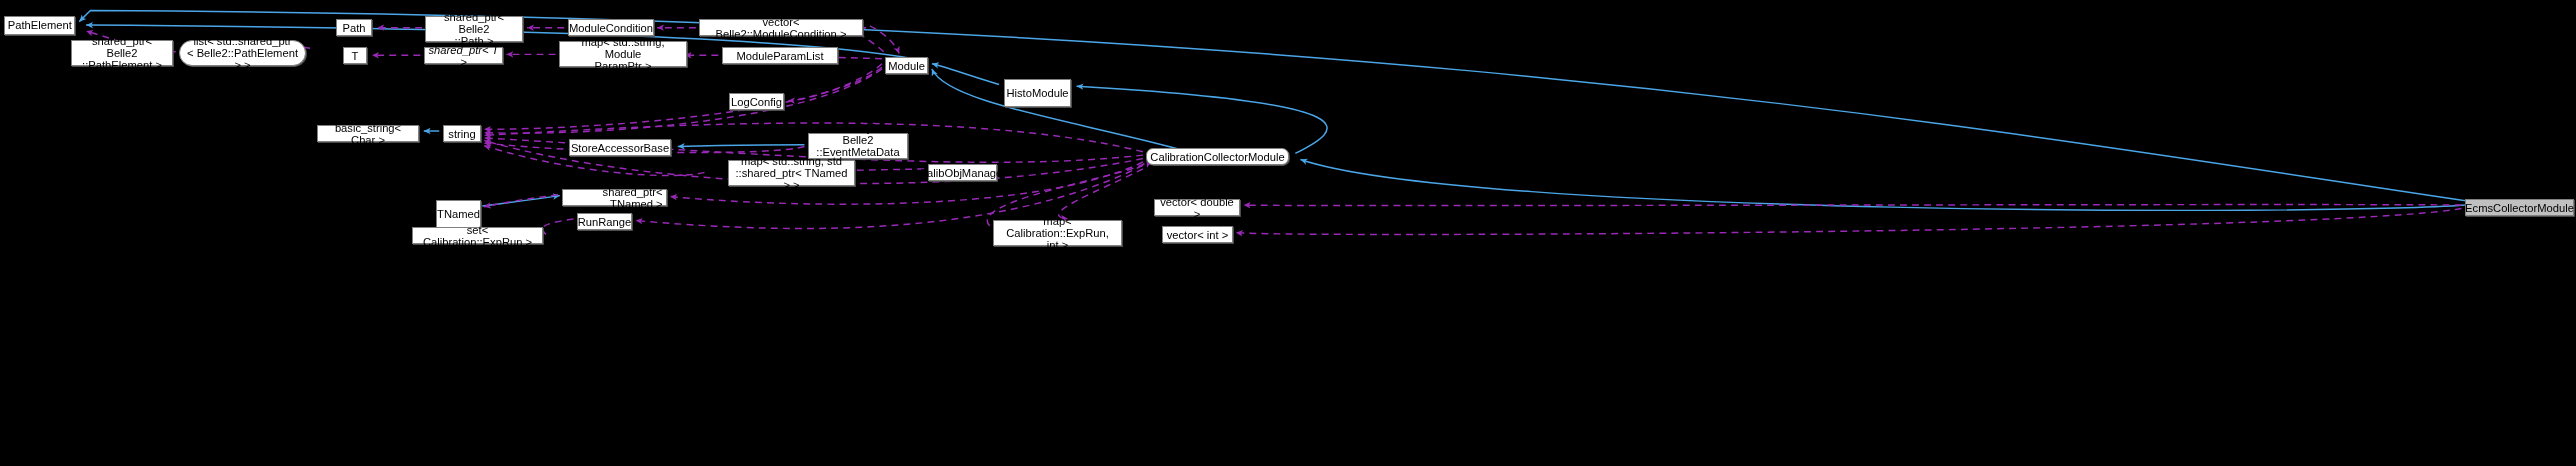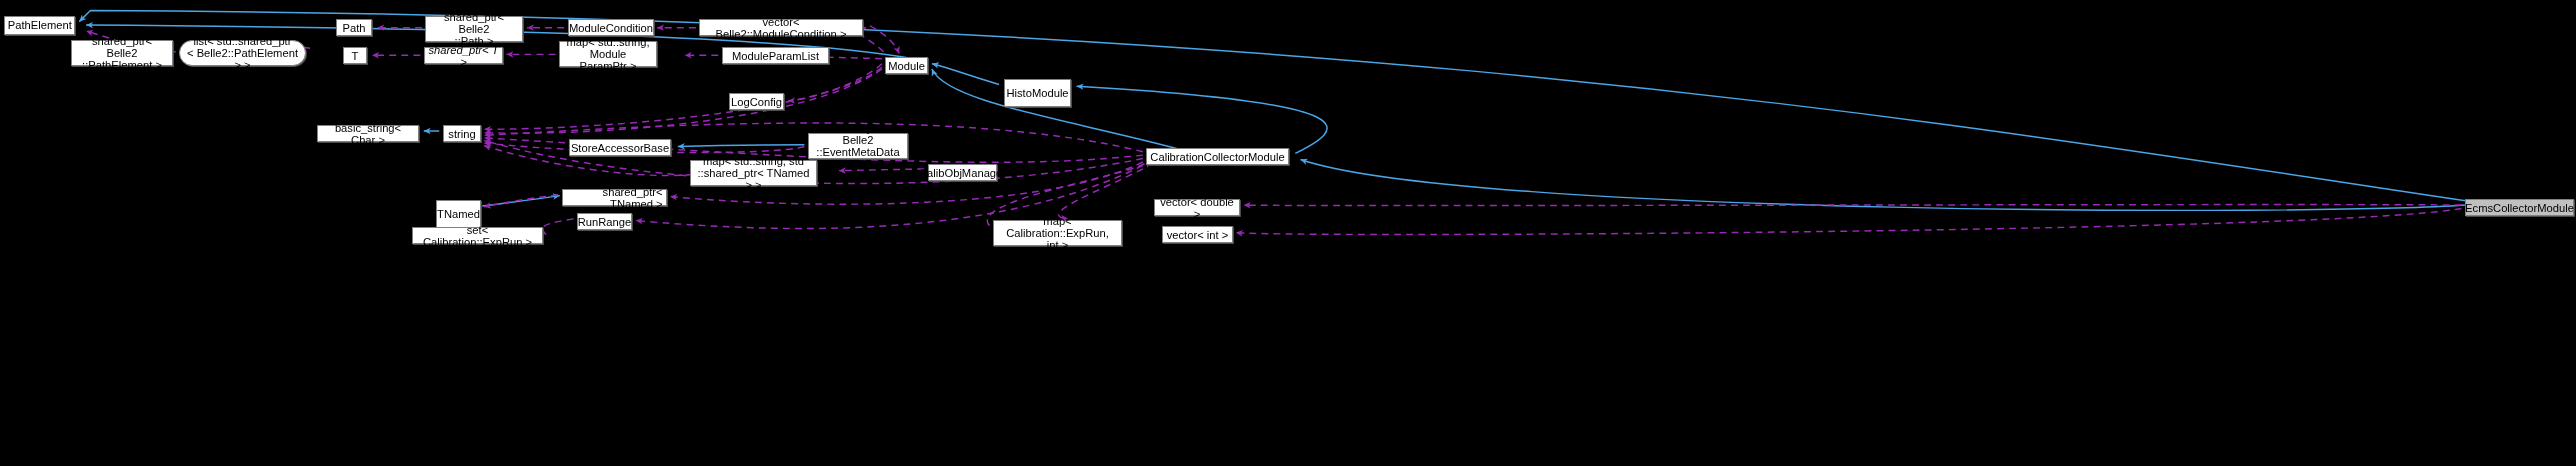--- a/index.html
+++ b/index.html
@@ -105,26 +105,26 @@
   </div>
 
   <div class="node" style="left:343px;top:47px;width:24px;height:17px;">
     <span>T</span>
   </div>
 
   <div class="node" style="left:424px;top:47px;width:79px;height:17px;font-style:italic;">
     <span>shared_ptr&lt; T &gt;</span>
   </div>
 
-  <div class="node" style="left:559px;top:41px;width:98px;height:26px;">
+  <div class="node" style="left:559px;top:41px;width:128px;height:26px;">
     <span>map&lt; std::string, Module
 ParamPtr &gt;</span>
   </div>
 
-  <div class="node" style="left:722px;top:47px;width:107px;height:17px;">
+  <div class="node" style="left:722px;top:47px;width:116px;height:17px;">
     <span>ModuleParamList</span>
   </div>
 
   <div class="node" style="left:885px;top:57px;width:43px;height:17px;">
     <span>Module</span>
   </div>
 
   <div class="node" style="left:1004px;top:79px;width:67px;height:28px;">
     <span>HistoModule</span>
   </div>
@@ -143,25 +143,25 @@
 
   <div class="node" style="left:569px;top:139px;width:102px;height:17px;">
     <span>StoreAccessorBase</span>
   </div>
 
   <div class="node" style="left:808px;top:133px;width:100px;height:26px;">
     <span>StoreObjPtr&lt; Belle2
 ::EventMetaData &gt;</span>
   </div>
 
-  <div class="node" style="left:1146px;top:148px;width:143px;height:17px;">
+  <div class="node" style="left:1146px;top:148px;width:143px;height:17px;border-radius:7px;">
     <span>CalibrationCollectorModule</span>
   </div>
 
-  <div class="node" style="left:690px;top:160px;width:127px;height:26px;">
+  <div class="node" style="left:728px;top:160px;width:127px;height:26px;">
     <span>map&lt; std::string, std
 ::shared_ptr&lt; TNamed &gt; &gt;</span>
   </div>
 
   <div class="node" style="left:928px;top:164px;width:69px;height:17px;">
     <span>CalibObjManager</span>
   </div>
 
   <div class="node" style="left:562px;top:189px;width:105px;height:17px;text-align:right;">
     <span>shared_ptr&lt; TNamed &gt;</span>

